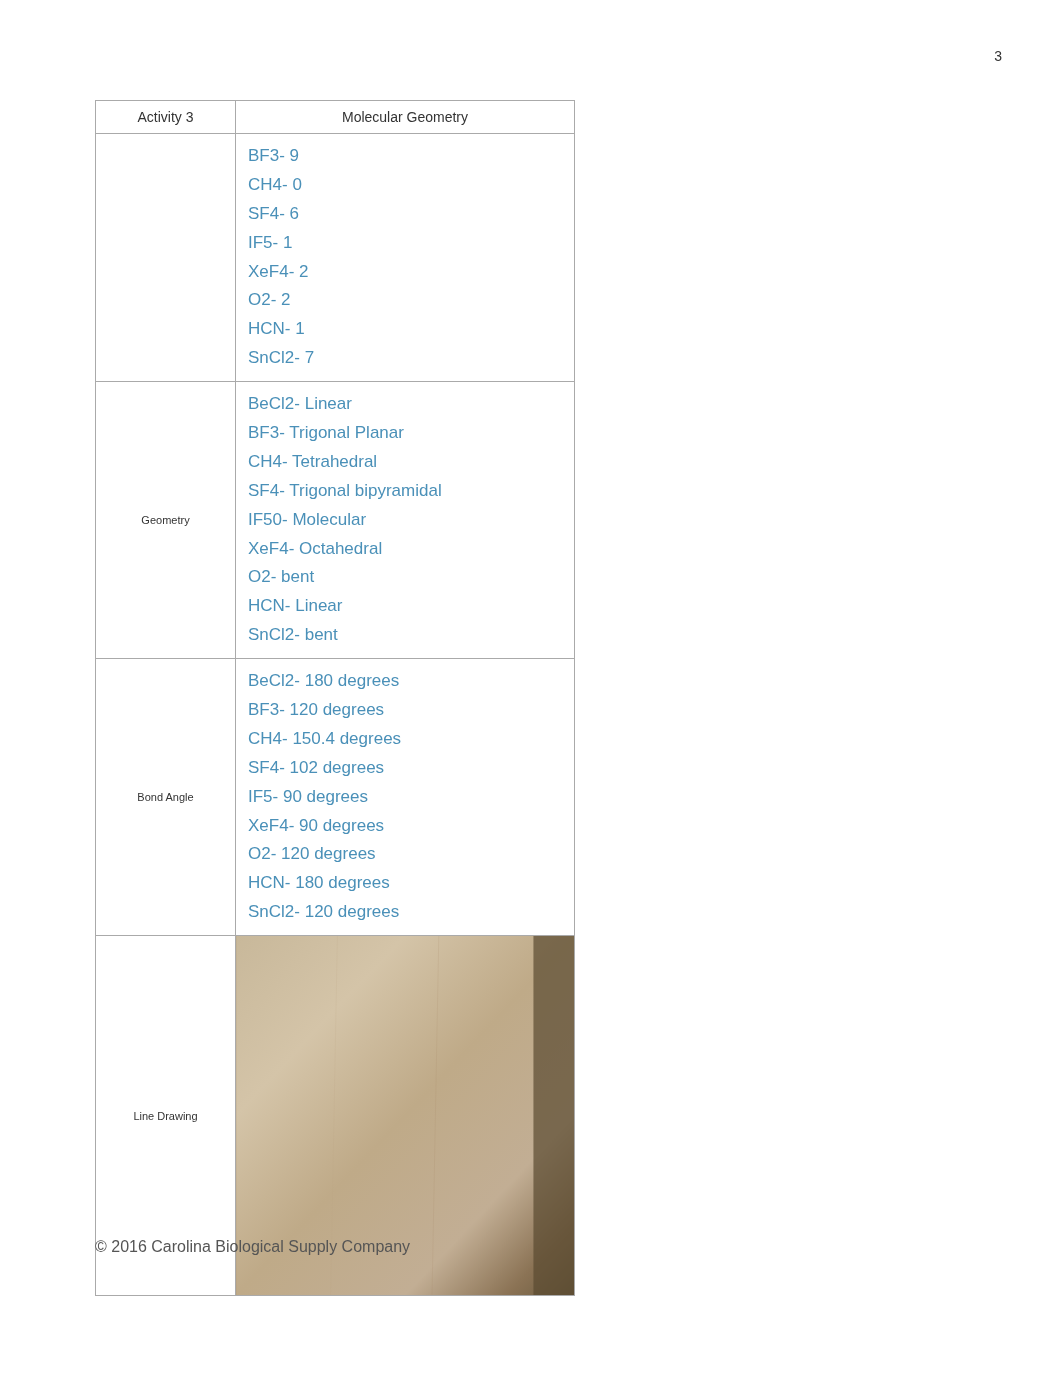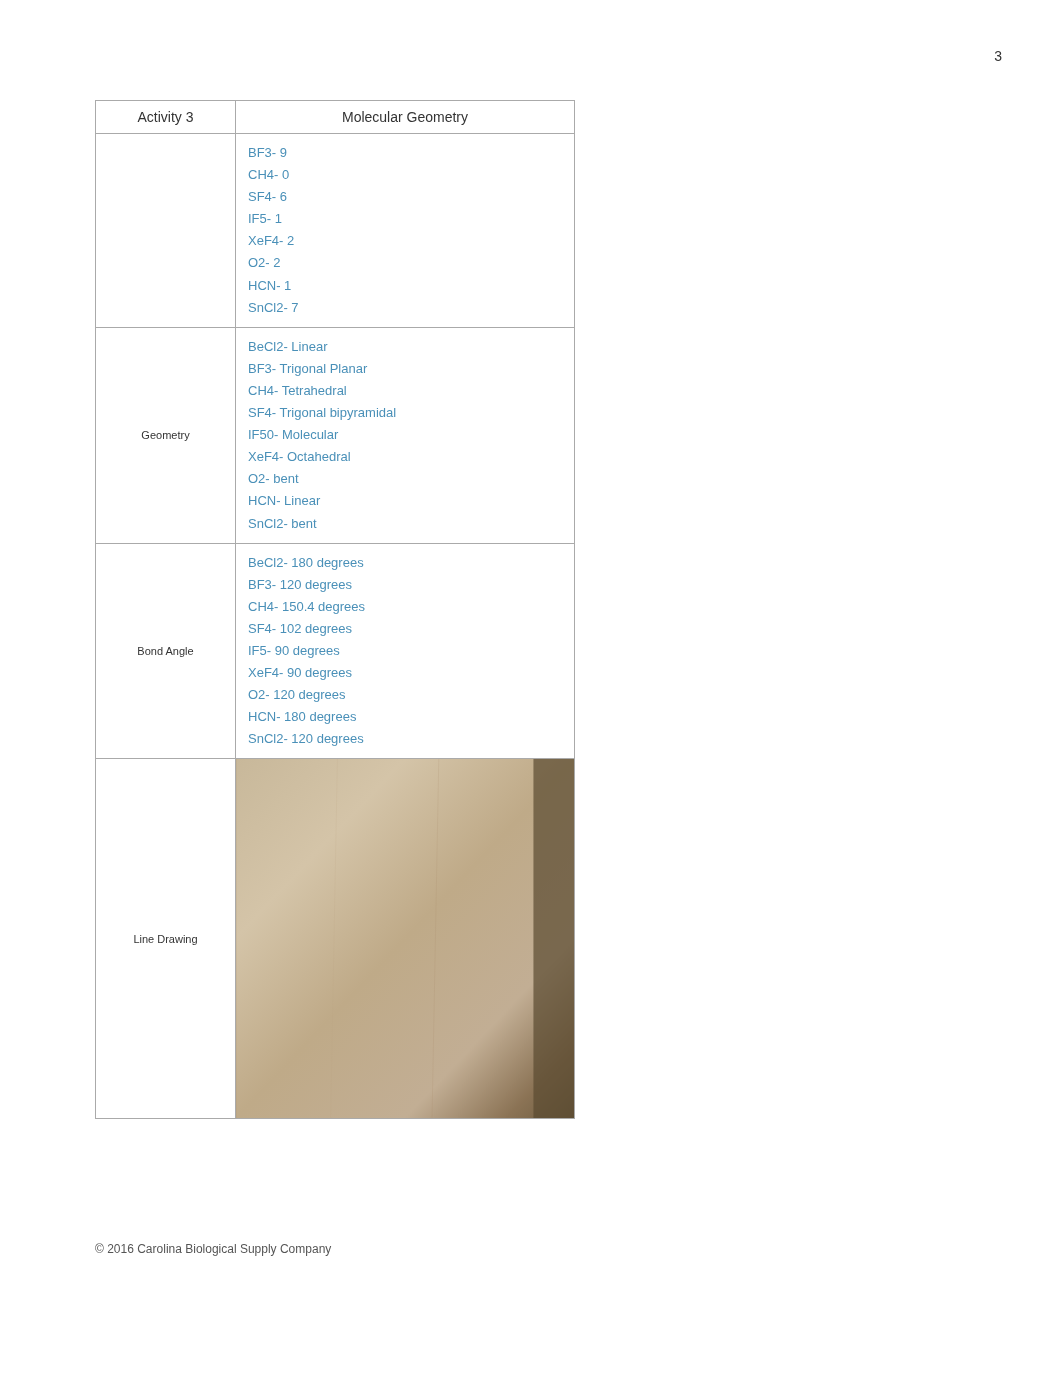--- a/index.html
+++ b/index.html
@@ -52,42 +52,42 @@
       text-align: center;
       vertical-align: middle;
       font-size: 11px;
       color: #333;
       white-space: nowrap;
       width: 140px;
     }
 
     td.content-cell {
       color: #4a90b8;
-      font-size: 13px;
+      font-size: 17px;
       line-height: 1.7;
     }
 
     .line-drawing-cell {
       height: 360px;
       padding: 0;
       overflow: hidden;
     }
 
     .line-drawing-img {
       width: 100%;
       height: 100%;
       background: linear-gradient(135deg, #c8b99a 0%, #d4c4a8 20%, #bfaa8e 40%, #c9b89c 60%, #8b7355 80%, #6b5a3e 100%);
       display: block;
     }
 
     .footer {
       position: absolute;
       bottom: 120px;
       left: 95px;
-      font-size: 12px;
+      font-size: 16px;
       color: #555;
     }
   </style>
 </head>
 <body>
 
 <div class="page-number">3</div>
 
 <div class="main-container">
   <table>

